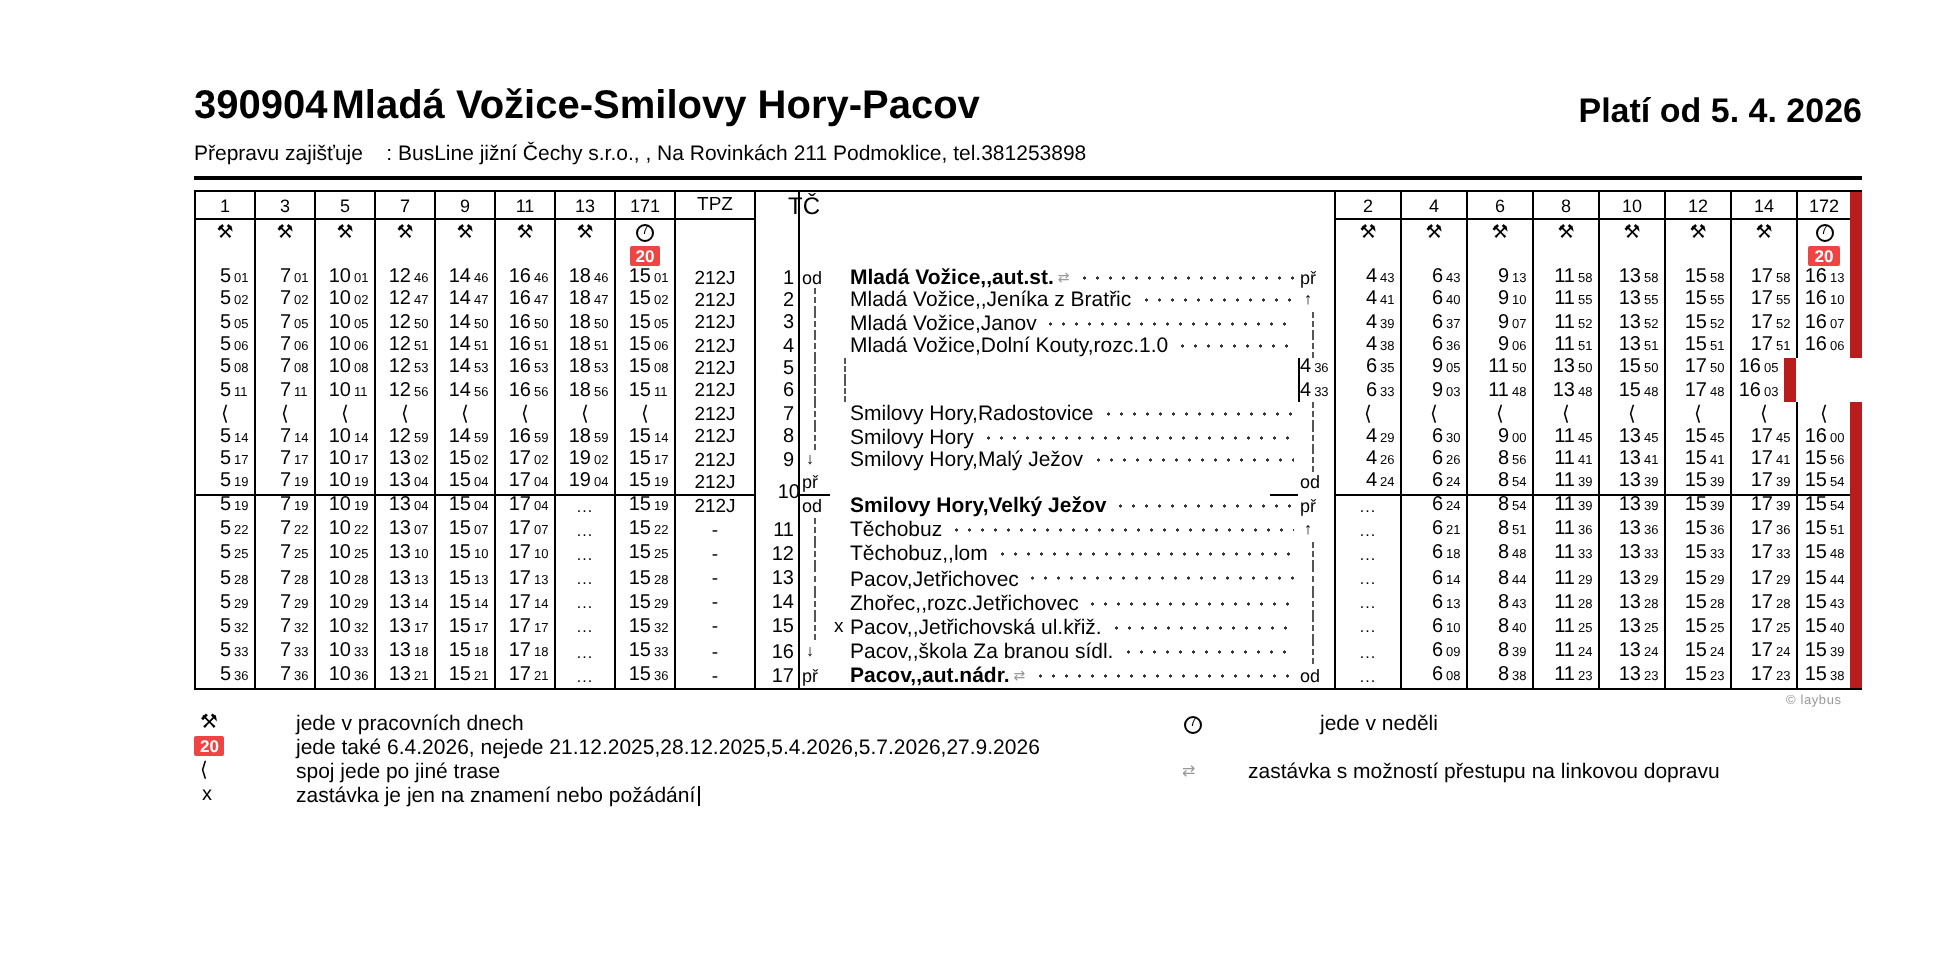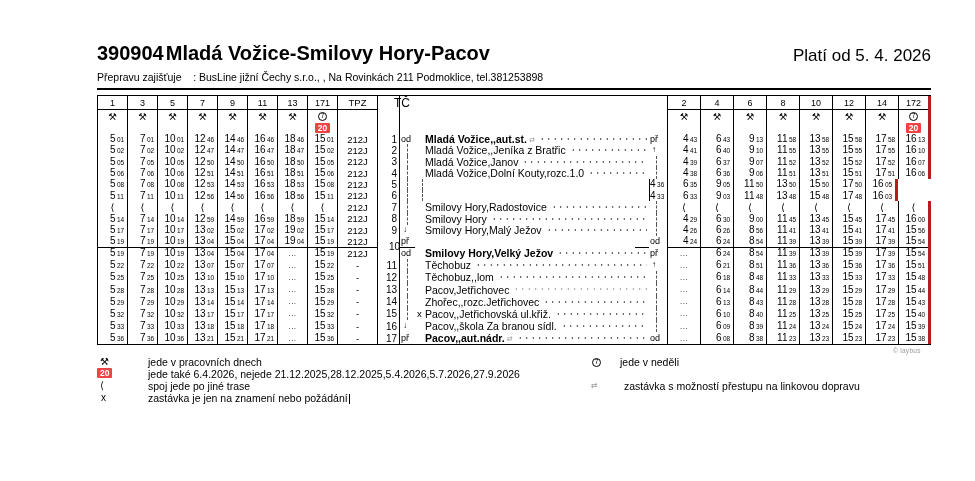--- a/index.html
+++ b/index.html
@@ -2,30 +2,30 @@
 <html><head>
 <meta charset="utf-8">
 <style>
   html,body{margin:0;padding:0;background:#fff;}
   .page{position:relative;width:975px;height:481px;background:#ffffff;overflow:hidden;
         font-family:"Liberation Sans","DejaVu Sans",sans-serif;color:#000;}
   .abs{position:absolute;}
 
   
   .titlebar{left:97px;top:42px;display:flex;gap:2px;font-size:20px;font-weight:bold;letter-spacing:0;}
-  .validfrom{top:46px;right:44px;font-size:17px;}
+  .validfrom{top:46px;right:44px;font-size:17px;font-weight:bold;}
   .operator{left:97px;top:71px;font-size:10.5px;white-space:pre;}
   .toprule{left:97px;top:88px;width:834px;height:2px;background:#000;}
 
   
   #tt{position:absolute;left:97px;top:95px;width:834px;border-top:1px solid #000;border-bottom:1.5px solid #000;}
   .trow{display:grid;grid-template-columns:repeat(8,30px) 40px 23px 15px 234px 18px repeat(8,33px);}
   .cell{position:relative;display:flex;align-items:center;overflow:visible;box-sizing:border-box;}
   .bl{border-left:1px solid #000;}
-  .br{border-right:3px solid #b91c1c;}
+  .br{border-right:6px solid #b91c1c;}
   .brr{border-right:1px solid #000;}
   .hb{border-bottom:1px solid #000;}
 
   .num{justify-content:center;font-size:9px;}
   .tch{justify-content:flex-start;padding-left:16px;font-size:12px;}
   .sym{justify-content:center;align-items:flex-start;padding-top:3px;}
   .hammer{font-size:9.5px;line-height:1;}
   .stk{display:flex;flex-direction:column;align-items:center;gap:1.5px;padding-top:0;}
   .circ7{width:9px;height:9px;border:1px solid #000;border-radius:50%;display:flex;align-items:center;justify-content:center;font-size:6.5px;line-height:1;box-sizing:border-box;}
   .badge{background:#ef4444;color:#fff;font-weight:bold;font-size:8.5px;line-height:10px;padding:0 3px;border-radius:1px;}
@@ -1454,21 +1454,21 @@
         <div class="cell time bl br">
           <span class="h">15</span>
           <span class="m">38</span>
         </div>
       </div>
     </div>
 
   <div class="abs lsym" style="left:100px;top:356px;">⚒</div>
   <div class="abs lg" style="left:148px;top:356px;">jede v pracovních dnech</div>
   <div class="abs circ7" style="left:592px;top:358px;">7</div>
-  <div class="abs lg" style="left:620px;top:356px;">jede v neděli</div>
+  <div class="abs lg" style="left:660px;top:356px;">jede v neděli</div>
 
   <div class="abs badge" style="left:97px;top:368px;">20</div>
   <div class="abs lg" style="left:148px;top:368px;">jede také 6.4.2026, nejede 21.12.2025,28.12.2025,5.4.2026,5.7.2026,27.9.2026</div>
 
   <div class="abs lsym" style="left:100px;top:380px;">⟨</div>
   <div class="abs lg" style="left:148px;top:380px;">spoj jede po jiné trase</div>
   <div class="abs ticon" style="left:589px;top:382px;font-size:8px;">⇄</div>
   <div class="abs lg" style="left:624px;top:380px;">zastávka s možností přestupu na linkovou dopravu</div>
 
   <div class="abs lsym" style="left:101px;top:392px;">x</div>

